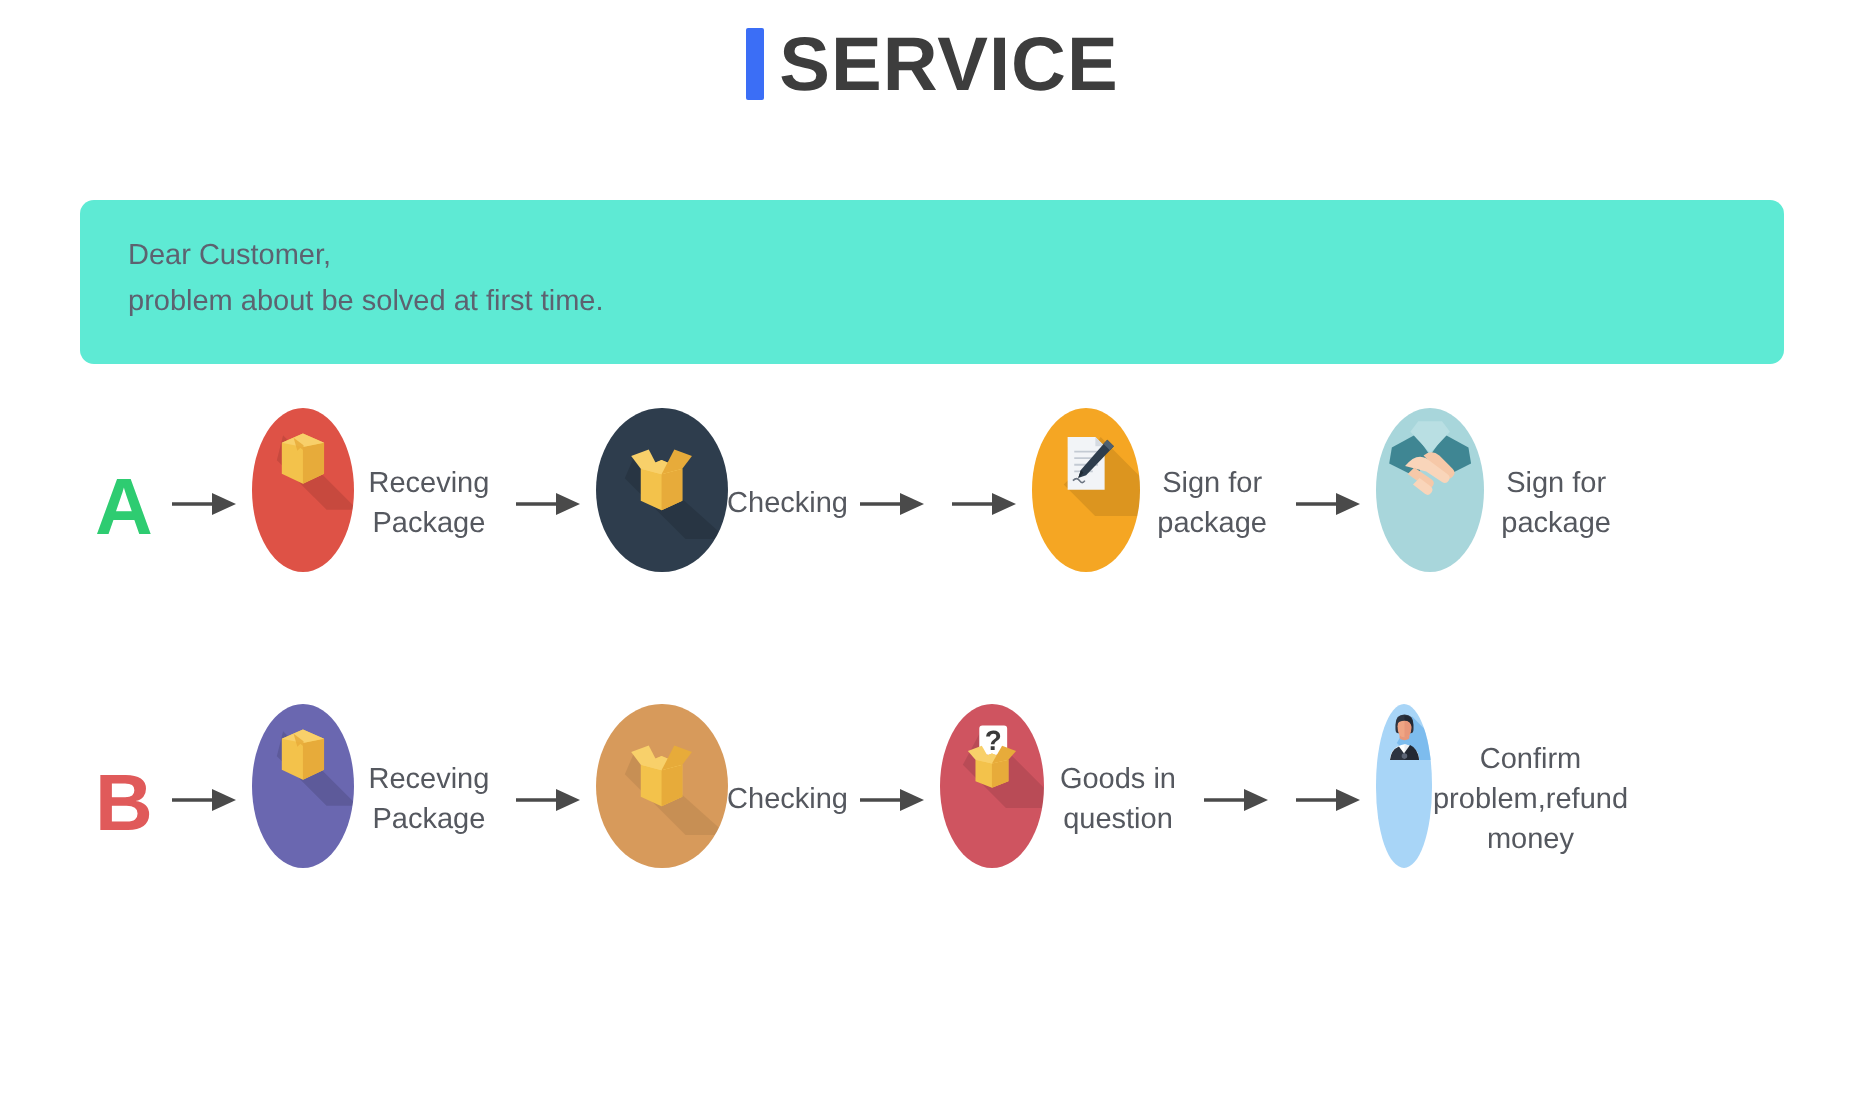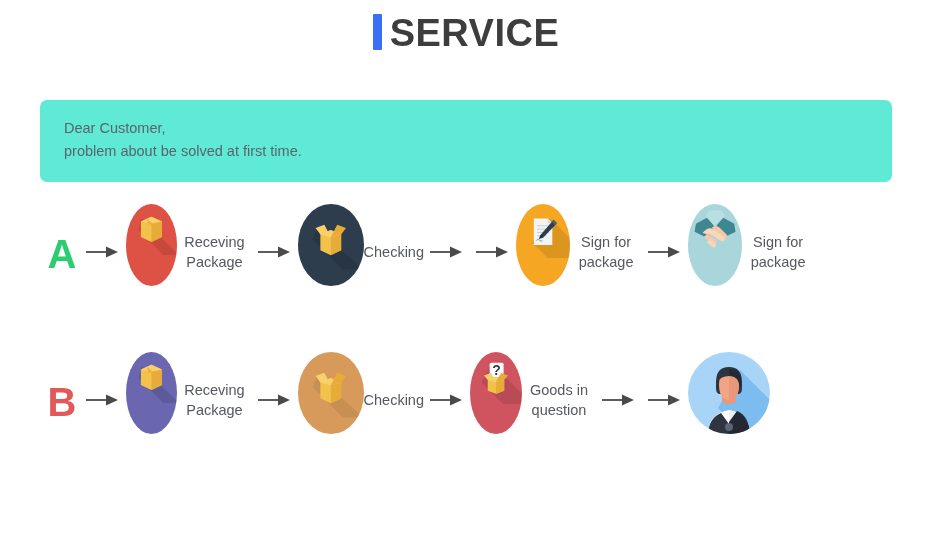--- a/index.html
+++ b/index.html
@@ -347,14 +347,16 @@
         </g>
         <g>
           <path d="M20 82 q0 -20 21 -24 q21 4 21 24 Z" fill="#ffffff"></path>
           <path d="M41 58 q21 4 21 24 L41 82 Z" fill="#eceff3"></path>
           <path d="M20 82 q1 -16 13 -21 l8 11 l8 -11 q12 5 13 21 Z" fill="#2e3440"></path>
           <path d="M41 70 l8 -11 q12 5 13 23 L41 82 Z" fill="#232833"></path>
           <circle cx="41" cy="75" r="4" fill="#5c6475"></circle>
         </g>
       </svg>
     </div>
+    <div class="step-label">Confirm  problem,refund
+money</div>
   </div>
 </div>
 
 </body></html>

